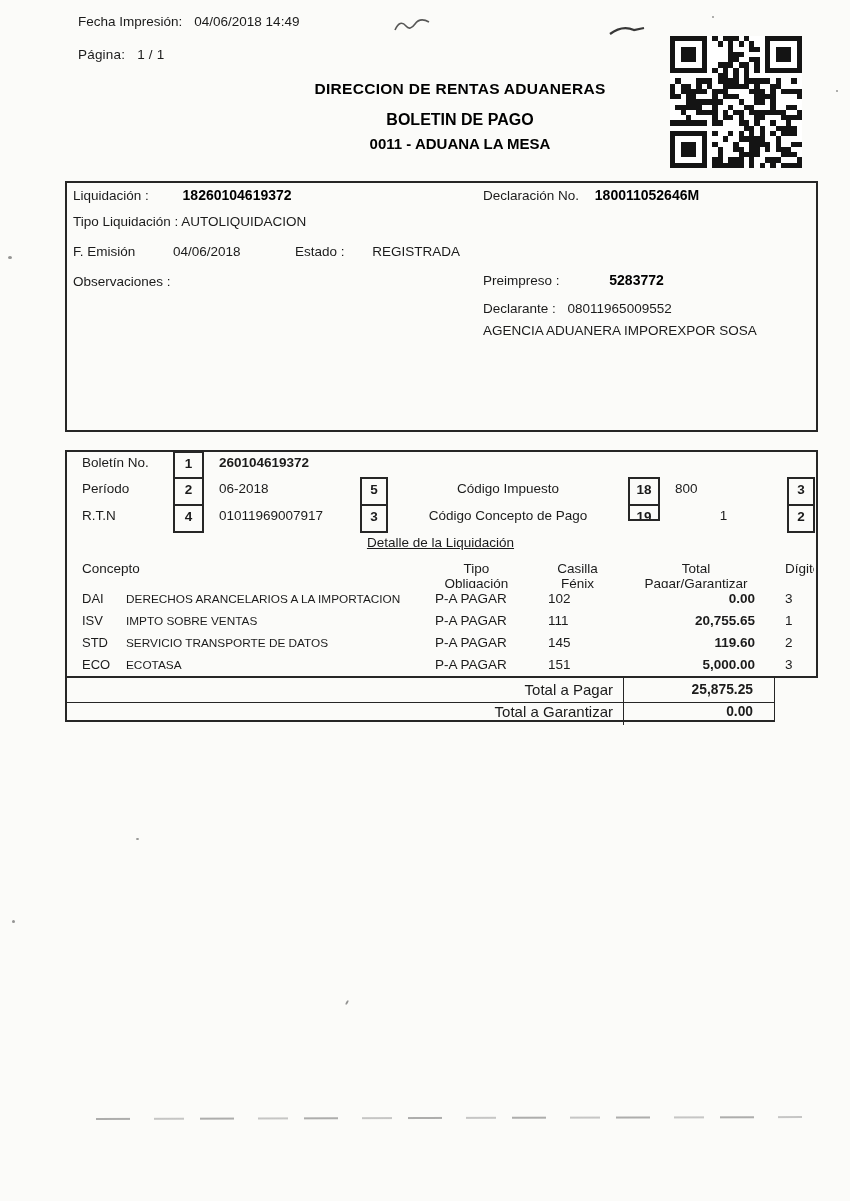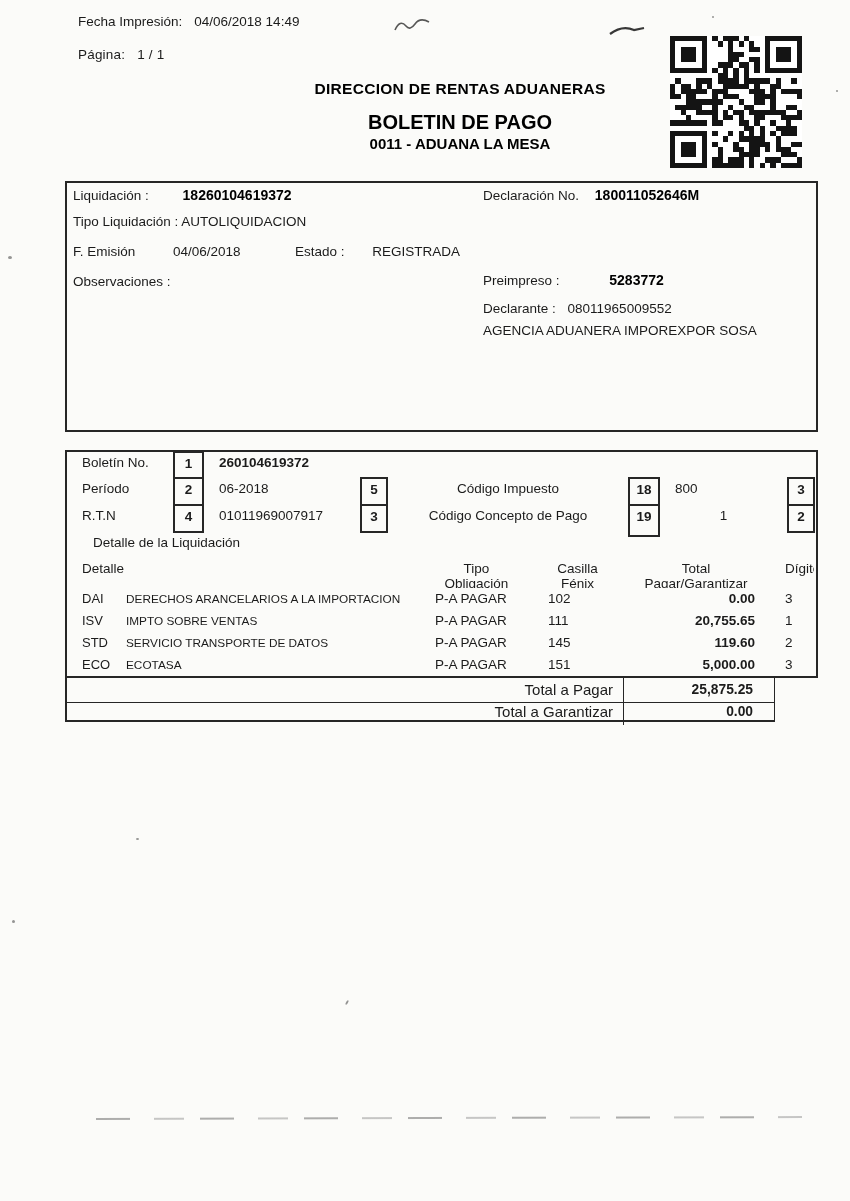--- a/index.html
+++ b/index.html
@@ -15,21 +15,21 @@
 
   
   .meta-row{left:78px;font-size:13.5px;}
   .meta-fecha{top:14px;}
   .meta-pagina{top:47px;letter-spacing:.2px;}
   .meta-row b{font-weight:normal;margin-left:12px;}
 
   
   .hdr-line{left:70px;right:0;text-align:center;font-weight:bold;color:#000;}
   .hdr1{top:80px;font-size:15.5px;letter-spacing:.3px;}
-  .hdr2{top:111px;font-size:20px;}
+  .hdr2{top:111px;font-size:16px;}
   .hdr3{top:135px;font-size:15px;}
 
   
   .qr{left:670px;top:36px;width:132px;height:132px;background:#fff;}
 
   
   .t1{left:65px;top:181px;width:753px;height:251px;border:2px solid #262626;}
   .t1 .c{position:absolute;box-sizing:border-box;border:0 solid #262626;
          padding:4px 6px;font-size:13.5px;display:block;overflow:hidden;}
   .c-liq   {left:0;top:0;width:410px;height:27px;border-right-width:1px;border-bottom-width:1px;}
@@ -68,26 +68,26 @@
   .p-clbl{left:321px;top:26px;width:240px;height:27px;border-bottom-width:1px;text-align:center;}
   .p-n3  {left:561px;top:25px;width:32px;height:29px;}
   .p-v2  {left:593px;top:26px;width:127px;height:27px;border-bottom-width:1px;text-align:left;}
   .p-d   {left:720px;top:25px;width:28px;height:29px;}
   
   .r-lbl {left:0;top:53px;width:106px;height:27px;border-bottom-width:1px;}
   .r-n1  {left:106px;top:52px;width:31px;height:29px;}
   .r-val {left:137px;top:53px;width:156px;height:27px;border-bottom-width:1px;}
   .r-n2  {left:293px;top:52px;width:28px;height:29px;}
   .r-clbl{left:321px;top:53px;width:240px;height:27px;border-bottom-width:1px;text-align:center;}
-  .r-n3  {left:561px;top:52px;width:32px;height:33px;}
+  .r-n3  {left:561px;top:52px;width:32px;height:17px;}
   .r-v2  {left:593px;top:53px;width:127px;height:27px;border-bottom-width:1px;text-align:center;}
   .r-d   {left:720px;top:52px;width:28px;height:29px;}
   
-  .d-title{left:11px;top:80px;width:747px;height:26px;border-bottom-width:1px;
-           text-align:left;font-size:14.5px;padding-top:4px;}
+  .d-title{left:0;top:80px;width:747px;height:26px;border-bottom-width:1px;
+           text-align:center;font-size:14.5px;padding-top:4px;text-decoration:underline;}
   
   .h-con {left:0;top:106px;width:353px;height:30px;border-right-width:1px;border-bottom-width:1px;padding:7px 6px 0 55px;}
   .h-tipo{left:353px;top:106px;width:113px;height:30px;border-right-width:1px;border-bottom-width:1px;text-align:center;padding-top:7px;}
   .h-cas {left:466px;top:106px;width:89px;height:30px;border-right-width:1px;border-bottom-width:1px;text-align:center;padding:7px 2px 0;}
   .h-tot {left:555px;top:106px;width:148px;height:30px;border-right-width:1px;border-bottom-width:1px;text-align:center;padding:7px 2px 0;}
   .h-dig {left:703px;top:106px;width:44px;height:30px;border-bottom-width:1px;text-align:center;padding-top:7px;}
   
   .dr-con {left:0;width:353px;height:22px;border-right-width:1px;border-bottom-width:1px;padding-top:4px;}
   .dr-con .code{font-size:13px;display:inline-block;width:44px;}
   .dr-con .desc{font-size:11.8px;}
@@ -526,21 +526,21 @@
     <div class="c numbox r-n1">4</div>
     <div class="c r-val">01011969007917</div>
     <div class="c numbox r-n2">3</div>
     <div class="c r-clbl">Código Concepto de Pago</div>
     <div class="c numbox r-n3">19</div>
     <div class="c r-v2">1</div>
     <div class="c numbox r-d">2</div>
 
     <div class="c d-title">Detalle de la Liquidación</div>
 
-    <div class="c h-con">Detalle</div>
+    <div class="c h-con">Concepto</div>
     <div class="c h-tipo">Tipo Obligación</div>
     <div class="c h-cas">Casilla Fénix</div>
     <div class="c h-tot">Total Pagar/Garantizar</div>
     <div class="c h-dig">Dígito</div>
 
     <div class="c dr-con row-y0">
       <span class="code">DAI</span><span class="desc">DERECHOS ARANCELARIOS A LA IMPORTACION</span>
     </div>
     <div class="c dr-tipo row-y0">P-A PAGAR</div>
     <div class="c dr-cas row-y0">102</div>

